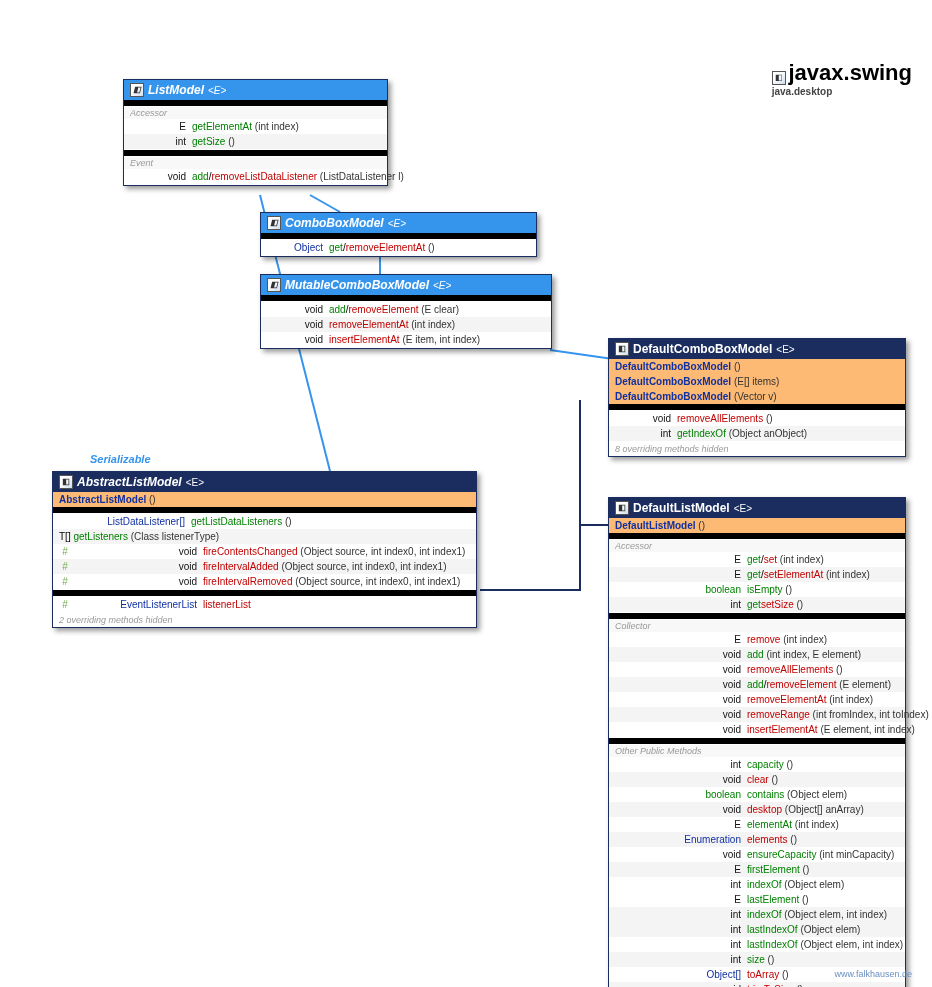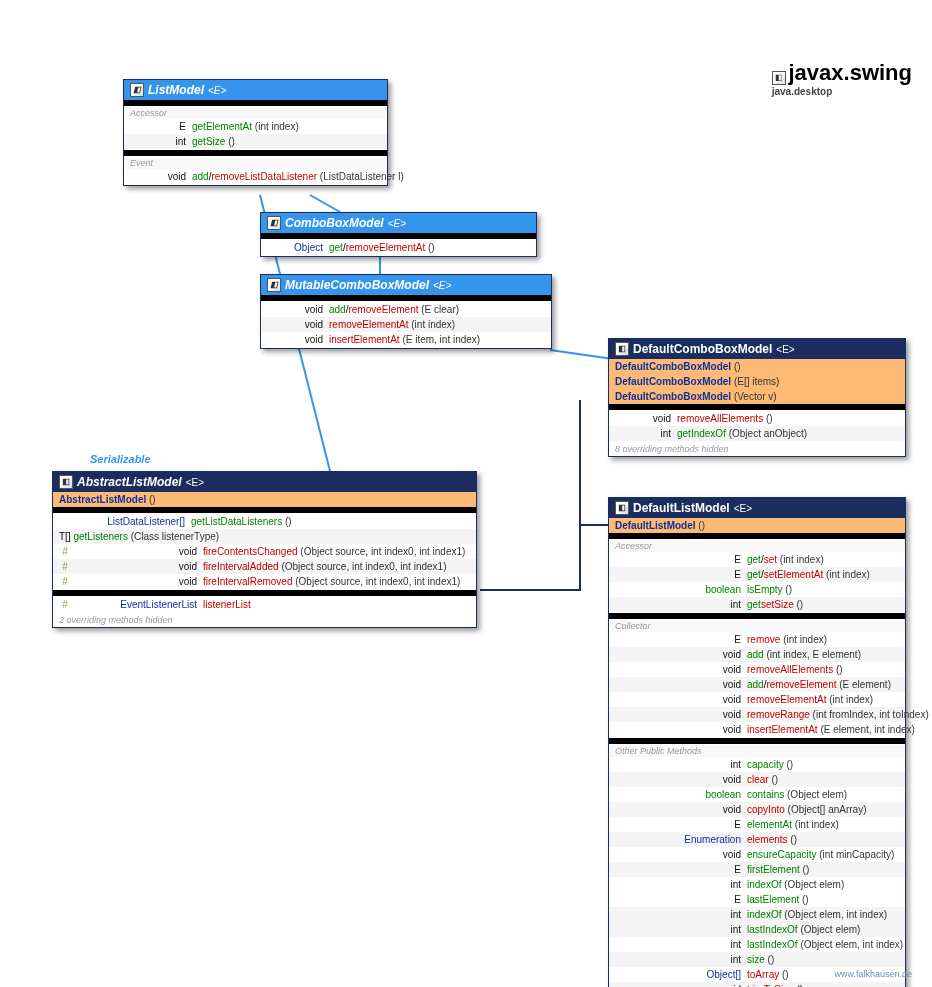--- a/index.html
+++ b/index.html
@@ -160,21 +160,21 @@
         <div class="row alt"><span class="ret wide ">void</span><span class="mname g">add</span><span>/</span><span class="mname">removeElement</span> <span class="prm ">(E element)</span></div>
         <div class="row"><span class="ret wide ">void</span><span class="mname">removeElementAt</span> <span class="prm ">(int index)</span></div>
         <div class="row alt"><span class="ret wide ">void</span><span class="mname">removeRange</span> <span class="prm ">(int fromIndex, int toIndex)</span></div>
         <div class="row"><span class="ret wide ">void</span><span class="mname">insertElementAt</span> <span class="prm ">(E element, int index)</span></div>
       </div>
       <div class="sect">
         <div class="sect-label">Other Public Methods</div>
         <div class="row"><span class="ret wide ">int</span><span class="mname g">capacity</span> <span class="prm ">()</span></div>
         <div class="row alt"><span class="ret wide ">void</span><span class="mname">clear</span> <span class="prm ">()</span></div>
         <div class="row"><span class="ret wide kw">boolean</span><span class="mname g">contains</span> <span class="prm typ">(Object elem)</span></div>
-        <div class="row alt"><span class="ret wide ">void</span><span class="mname">copyInto</span> <span class="prm typ">(Object[] anArray)</span></div>
+        <div class="row alt"><span class="ret wide ">void</span><span class="mname">desktop</span> <span class="prm typ">(Object[] anArray)</span></div>
         <div class="row"><span class="ret wide ">E</span><span class="mname g">elementAt</span> <span class="prm ">(int index)</span></div>
         <div class="row alt"><span class="ret wide typ">Enumeration<e></e></span><span class="mname">elements</span> <span class="prm ">()</span></div>
         <div class="row"><span class="ret wide ">void</span><span class="mname g">ensureCapacity</span> <span class="prm ">(int minCapacity)</span></div>
         <div class="row alt"><span class="ret wide ">E</span><span class="mname g">firstElement</span> <span class="prm ">()</span></div>
         <div class="row"><span class="ret wide ">int</span><span class="mname g">indexOf</span> <span class="prm typ">(Object elem)</span></div>
         <div class="row"><span class="ret wide ">E</span><span class="mname g">lastElement</span> <span class="prm ">()</span></div>
         <div class="row alt"><span class="ret wide ">int</span><span class="mname g">indexOf</span> <span class="prm typ">(Object elem, int index)</span></div>
         <div class="row alt"><span class="ret wide ">int</span><span class="mname g">lastIndexOf</span> <span class="prm typ">(Object elem)</span></div>
         <div class="row"><span class="ret wide ">int</span><span class="mname g">lastIndexOf</span> <span class="prm typ">(Object elem, int index)</span></div>
         <div class="row alt"><span class="ret wide ">int</span><span class="mname g">size</span> <span class="prm ">()</span></div>

